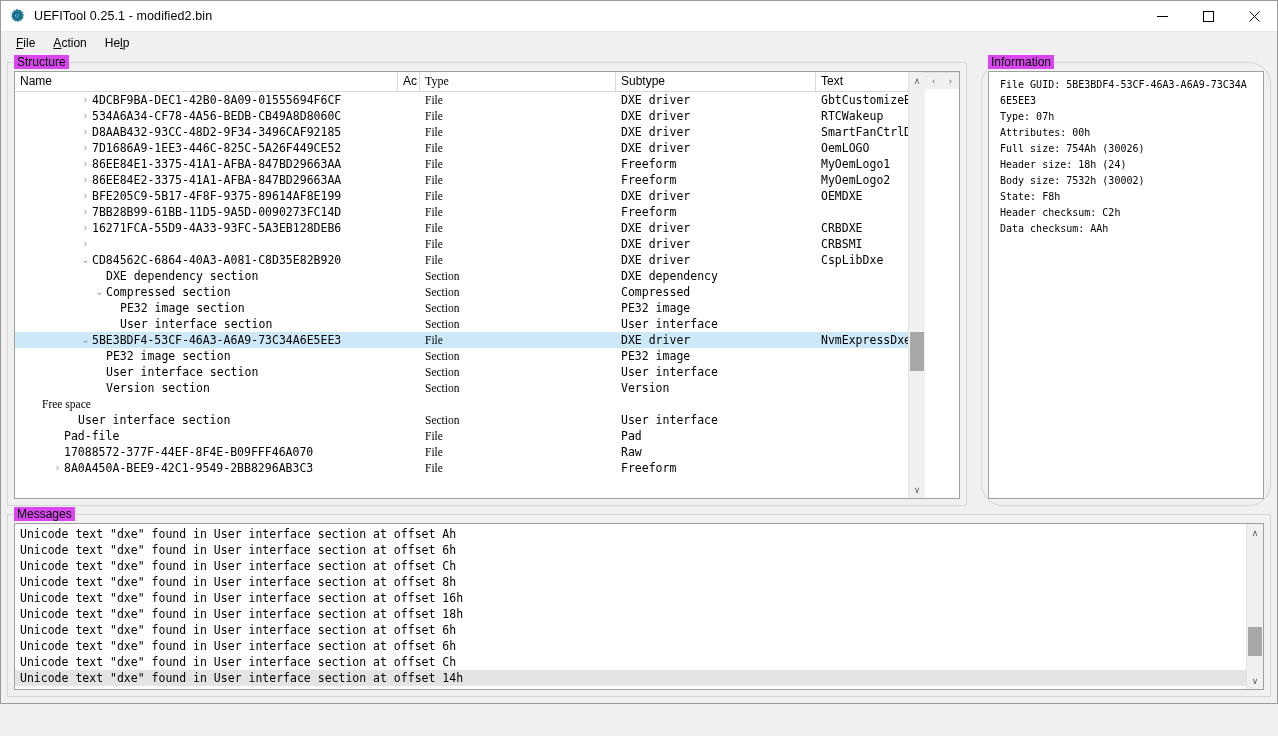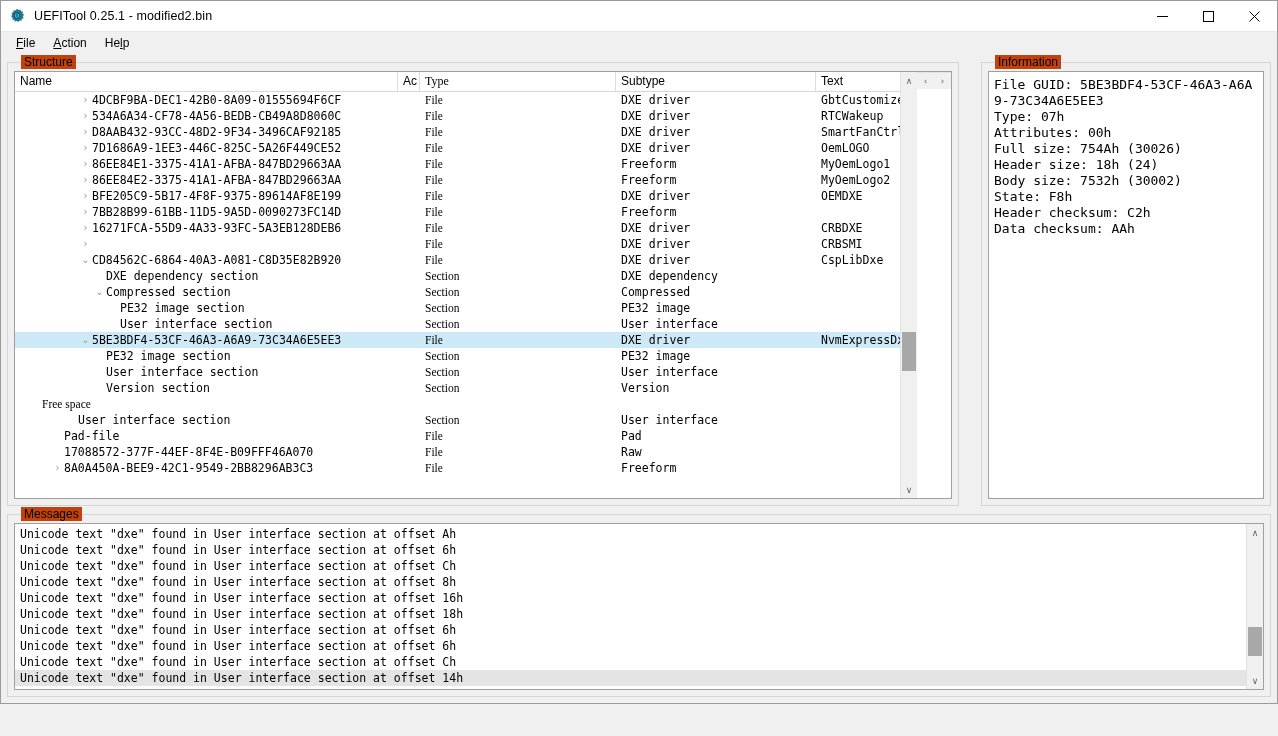--- a/index.html
+++ b/index.html
@@ -72,39 +72,39 @@
     position: relative;
     border: 1px solid #d5d5d5;
     border-radius: 0;
     margin-top: 8px;
     background: transparent;
     display: flex; flex-direction: column;
     min-width: 0; min-height: 0;
   }
   .groupbox > .gb-title {
     position: absolute;
-    top: -8px; left: 13px;
-    background: #c2410c;
+    top: -8px; left: 6px;
+    background: #d946ef;
     padding: 0 3px;
     font-size: 12px; color: #000;
     line-height: 14px;
     white-space: nowrap;
   }
   .gb-inner {
     flex: 1 1 auto;
     margin: 8px 6px 6px 6px;
     border: 1px solid #a0a0a0;
     background: #ffffff;
     display: flex; flex-direction: column;
     min-height: 0; min-width: 0;
     overflow: hidden;
   }
 
   #structure-box { flex: 1 1 auto; min-width: 0; }
-  #information-box { width: 290px; min-width: 290px; margin-left: 22px; }
+  #information-box { width: 290px; min-width: 290px; margin-left: 14px; border-radius: 22px; }
 
   
   #tree-wrap {
     flex: 1 1 auto;
     display: flex; flex-direction: row;
     min-height: 0; min-width: 0;
   }
   #tree-main {
     flex: 1 1 auto;
     display: flex; flex-direction: row;
@@ -201,23 +201,23 @@
   }
   .hsb-track { flex: 1 1 auto; position: relative; }
   .hsb-thumb {
     position: absolute; top: 1px; bottom: 1px;
     background: #cdcdcd;
   }
 
   
   #info-text {
     flex: 1 1 auto;
-    padding: 5px 5px;
+    padding: 5px 11px;
     font-family: "DejaVu Sans Mono", monospace;
-    font-size: 13px;
+    font-size: 10px;
     line-height: 16px;
     color: #000;
     overflow: hidden;
     white-space: pre-wrap;
     word-break: break-all;
   }
 
   
   #messages-box {
     flex: 1 1 auto;

